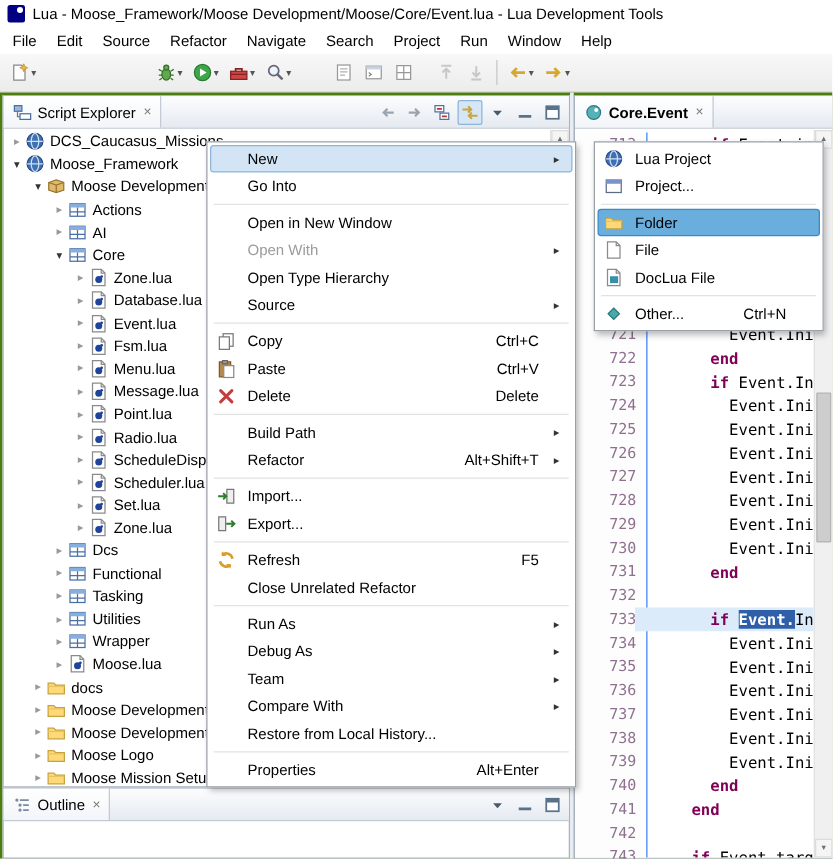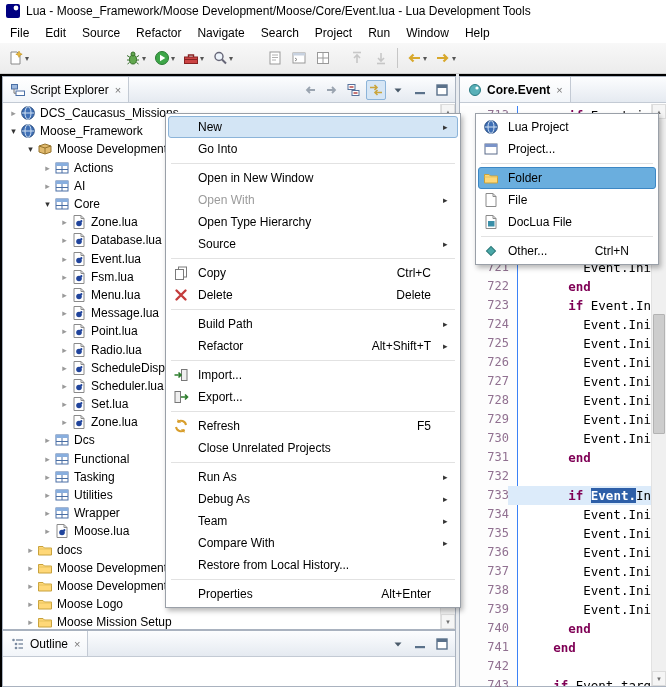--- a/index.html
+++ b/index.html
@@ -20,21 +20,21 @@
   .toolbar { position: absolute; top: 43px; left: 0; right: 0; height: 31px;
     background: linear-gradient(#f8f8f8, #ececec); border-bottom: 1px solid #d0d0d0;
     display: flex; align-items: center; padding: 0 4px; }
   .tbtn { height: 24px; display: flex; align-items: center; padding: 0 3px;
     border: 1px solid transparent; border-radius: 2px; }
   .tbtn .drop { font-size: 8px; color: #555; margin-left: 1px; }
   .tbtn.disabled { opacity: .4; }
   .tsep { width: 1px; height: 20px; background: #c6c6c6; margin: 0 4px; flex: none; }
 
   
-  .workbench { position: absolute; top: 74px; left: 0; right: 0; bottom: 0; background: #000000; padding-left: 33px; }
+  .workbench { position: absolute; top: 74px; left: 0; right: 0; bottom: 0; background: #4d7c0f; padding-left: 33px; }
   .panel { background: #fff; border: 1px solid #a9b2bf; position: absolute; }
   .explorer-panel { left: 2px; top: 2px; width: 454px; height: 554px; }
   .outline-panel  { left: 2px; top: 556px; width: 454px; bottom: 0; }
   .sash { position: absolute; left: 456px; top: 0; width: 3px; bottom: 0; background: #e9ecf0; }
   .editor-panel { left: 459px; top: 2px; right: 0; bottom: 0; border-right: none; }
 
   .panel-header { height: 26px; background: linear-gradient(#fcfdfe, #e5eaf1);
     border-bottom: 1px solid #c3cad4; display: flex; align-items: stretch; position: relative; }
   .tab { display: flex; align-items: center; gap: 4px; padding: 0 7px; background:
     linear-gradient(#ffffff, #f2f5f9); border-right: 1px solid #c3cad4; }
@@ -818,20 +818,34 @@
         </span>
       </span>
       <span class="mi-label">Copy</span>
       <span class="mi-short">Ctrl+C</span>
       <span class="mi-arrow"></span>
     </div>
     <div class="menu-item">
       <span class="mi-icon">
         <span class="icon">
           <svg width="16" height="16" viewBox="0 0 16 16">
+            <rect x="2.5" y="2.5" width="9" height="12" fill="#b5894f" stroke="#7d5a28"></rect>
+            <rect x="5" y="1.5" width="4" height="2.5" fill="#9a9a9a" stroke="#666"></rect>
+            <rect x="6" y="5.5" width="8" height="9.5" fill="#fff" stroke="#8a8a8a"></rect>
+          </svg>
+        </span>
+      </span>
+      <span class="mi-label">Paste</span>
+      <span class="mi-short">Ctrl+V</span>
+      <span class="mi-arrow"></span>
+    </div>
+    <div class="menu-item">
+      <span class="mi-icon">
+        <span class="icon">
+          <svg width="16" height="16" viewBox="0 0 16 16">
             <path d="M3.5 3.5 L12.5 12.5 M12.5 3.5 L3.5 12.5" stroke="#c43c3c" stroke-width="2.4" stroke-linecap="round"></path>
           </svg>
         </span>
       </span>
       <span class="mi-label">Delete</span>
       <span class="mi-short">Delete</span>
       <span class="mi-arrow"></span>
     </div>
     <div class="menu-sep"></div>
     <div class="menu-item">
@@ -884,21 +898,21 @@
             <path d="M11.5 15 V11.2 H7.8 Z" fill="#d89e2c"></path>
           </svg>
         </span>
       </span>
       <span class="mi-label">Refresh</span>
       <span class="mi-short">F5</span>
       <span class="mi-arrow"></span>
     </div>
     <div class="menu-item">
       <span class="mi-icon"></span>
-      <span class="mi-label">Close Unrelated Projects</span>
+      <span class="mi-label">Close Unrelated Refactor</span>
       <span class="mi-short"></span>
       <span class="mi-arrow"></span>
     </div>
     <div class="menu-sep"></div>
     <div class="menu-item">
       <span class="mi-icon"></span>
       <span class="mi-label">Run As</span>
       <span class="mi-short"></span>
       <span class="mi-arrow">▸</span>
     </div>

